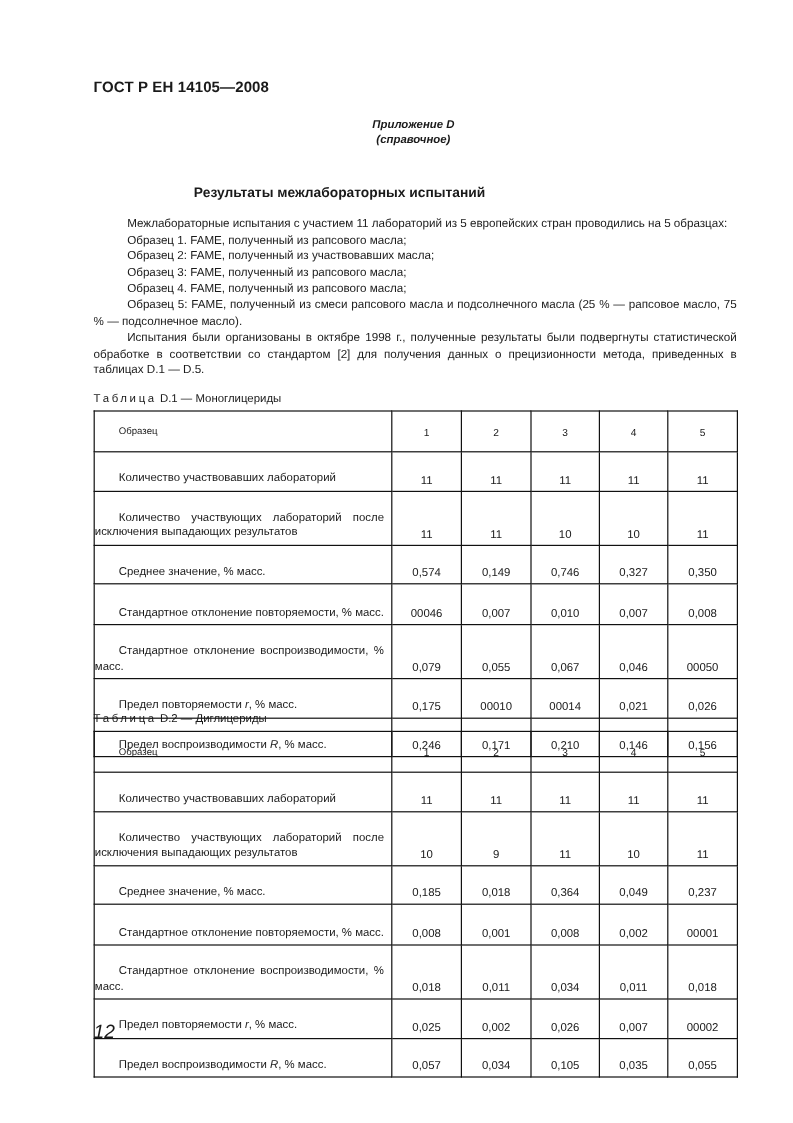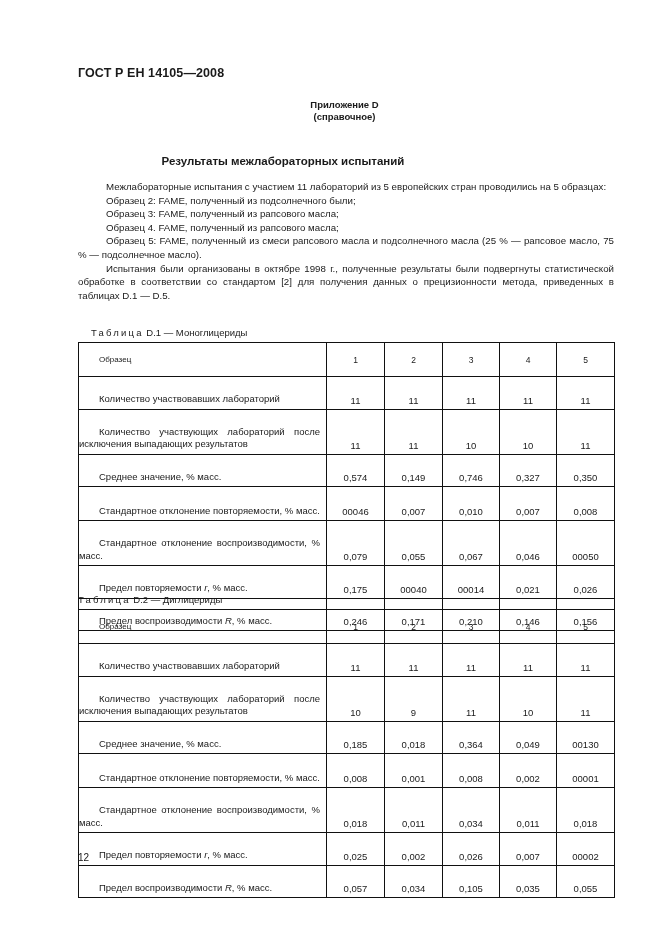--- a/index.html
+++ b/index.html
@@ -7,21 +7,21 @@
       width: 661px; height: 936px; position: relative; overflow: hidden;
       font-family: "Liberation Sans", sans-serif; color: #1a1a1a;
     }
     .doc-id {
       position: absolute; left: 78px; top: 66px;
       font-size: 12.5px; font-weight: bold; letter-spacing: 0.1px;
     }
     .appendix {
       position: absolute; left: 0; width: 661px; top: 99px;
       text-align: center; font-size: 9.5px; font-weight: bold; line-height: 12px;
-      padding-left: 28px; box-sizing: border-box;
+      padding-left: 28px; box-sizing: border-box; font-style: italic;
     }
     .section-title {
       position: absolute; left: 0; width: 538px; top: 155px;
       text-align: center; font-size: 11.5px; font-weight: bold;
       padding-left: 28px; box-sizing: border-box;
     }
     .body-text {
       position: absolute; left: 78px; width: 536px; top: 180px;
       font-size: 9.7px; line-height: 13.6px;
     }
@@ -39,46 +39,47 @@
     table.data td {
       border: 1.2px solid #111; padding: 0 0 3px 0; vertical-align: bottom;
     }
     table.data td.num { text-align: center; }
     table.data td.label { padding-left: 0; padding-right: 6px; }
     table.data td.label .ind { display: block; text-indent: 20px; text-align: justify; text-align-last: left; line-height: 12.5px; margin-top: 16px; }
     table.data tr.hdr td { vertical-align: middle; padding: 0; margin-left: 24px; }
     table.data tr.hdr td.label { font-size: 8px; padding-left: 20px; }
     table.data tr.hdr td.num { font-size: 8.5px; }
     .page-num {
-      position: absolute; left: 78px; top: 852px; font-size: 10px;
+      position: absolute; left: 78px; top: 852px; font-size: 16px; font-style: italic;
     }
     i { font-style: italic; }
   </style>
 </head>
 <body>
 
 <div class="doc-id">ГОСТ Р ЕН 14105—2008</div>
 
 <div class="appendix">
   <div>Приложение D</div>
   <div>(справочное)</div>
 </div>
 
 <div class="section-title">Результаты межлабораторных испытаний</div>
 
 <div class="body-text">
   <p class="indent">Межлабораторные испытания с участием 11 лабораторий из 5 европейских стран проводились на 5 образцах:</p>
-  <p class="indent">Образец 2: FAME, полученный из подсолнечного были;</p>
+  <p class="indent">Образец 1. FAME, полученный из рапсового масла;</p>
+  <p class="indent">Образец 2: FAME, полученный из участвовавших масла;</p>
   <p class="indent">Образец 3: FAME, полученный из рапсового масла;</p>
   <p class="indent">Образец 4. FAME, полученный из рапсового масла;</p>
   <p class="indent">Образец 5: FAME, полученный из смеси рапсового масла и подсолнечного масла (25 % — рапсовое масло, 75 % — подсолнечное масло).</p>
   <p class="indent">Испытания были организованы в октябре 1998 г., полученные результаты были подвергнуты статистической обработке в соответствии со стандартом [2] для получения данных о прецизионности метода, приведенных в таблицах D.1 — D.5.</p>
 </div>
 
-<div class="table-caption" style="top:327px;margin-left:13px;">
+<div class="table-caption" style="top:327px;">
   <span class="spaced">Таблица</span>
   <span>D.1 — Моноглицериды</span>
 </div>
 <table class="data" style="top:342px;">
   <colgroup>
     <col style="width:248px">
       <col style="width:58px">
       <col style="width:58px">
       <col style="width:57px">
       <col style="width:57px">
@@ -141,21 +142,21 @@
     <td class="num">0,055</td>
     <td class="num">0,067</td>
     <td class="num">0,046</td>
     <td class="num">00050</td>
   </tr>
   <tr style="height:22px;">
     <td class="label">
           <span class="ind"><span>Предел повторяемости </span><i>r</i><span>, % масс.</span></span>
         </td>
     <td class="num">0,175</td>
-    <td class="num">00040</td>
+    <td class="num">00010</td>
     <td class="num">00014</td>
     <td class="num">0,021</td>
     <td class="num">0,026</td>
   </tr>
   <tr style="height:22px;">
     <td class="label">
           <span class="ind"><span>Предел воспроизводимости </span><i>R</i><span>, % масс.</span></span>
         </td>
     <td class="num">0,246</td>
     <td class="num">0,171</td>
@@ -209,21 +210,21 @@
     <td class="num">11</td>
   </tr>
   <tr style="height:22px;">
     <td class="label">
           <span class="ind">Среднее значение, % масс.</span>
         </td>
     <td class="num">0,185</td>
     <td class="num">0,018</td>
     <td class="num">0,364</td>
     <td class="num">0,049</td>
-    <td class="num">00130</td>
+    <td class="num">0,237</td>
   </tr>
   <tr style="height:34px;">
     <td class="label">
           <span class="ind">Стандартное отклонение повторяемости, % масс.</span>
         </td>
     <td class="num">0,008</td>
     <td class="num">0,001</td>
     <td class="num">0,008</td>
     <td class="num">0,002</td>
     <td class="num">00001</td>

